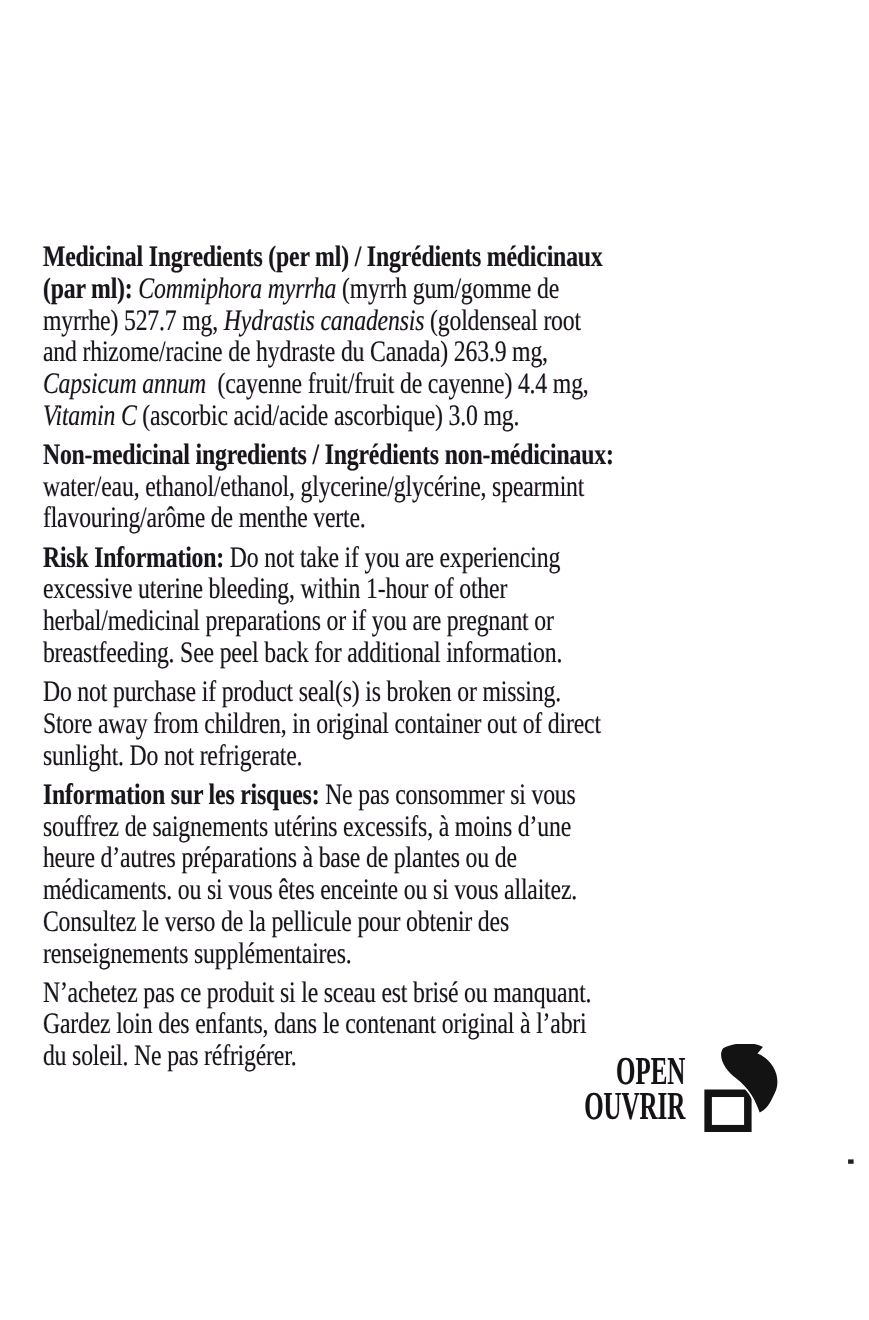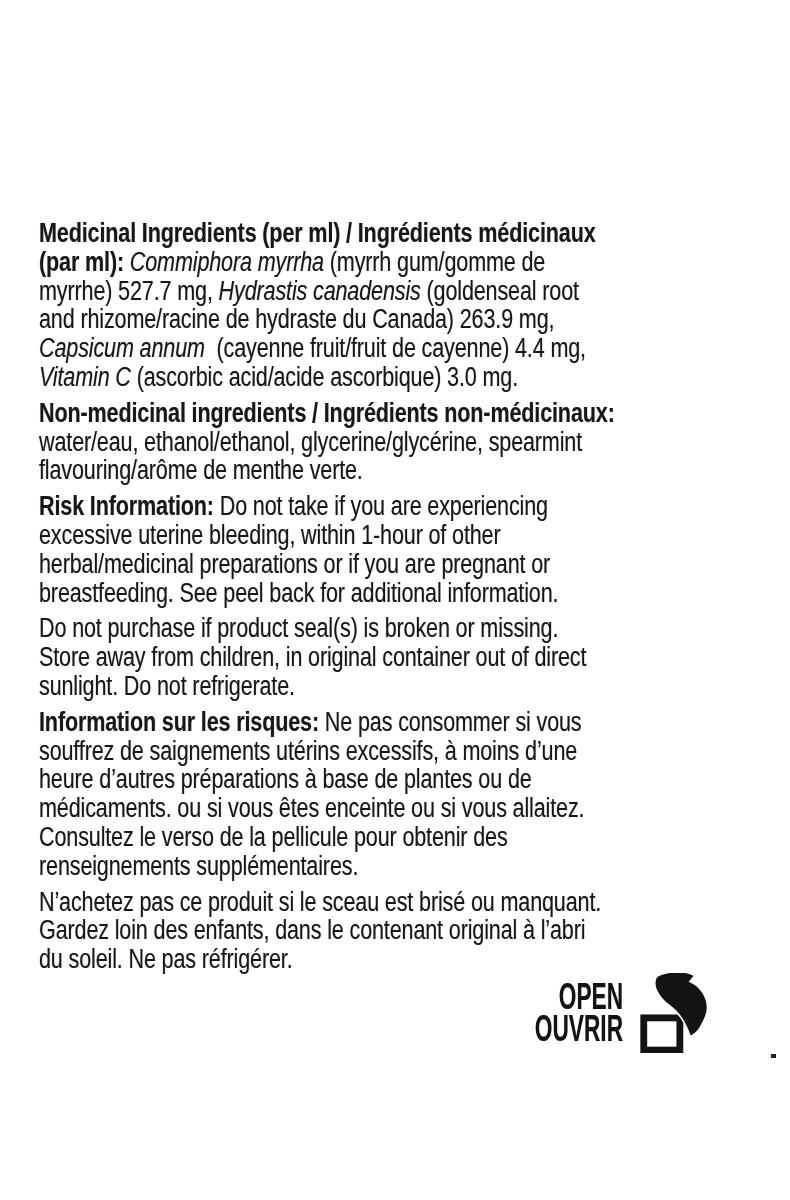--- a/index.html
+++ b/index.html
@@ -11,20 +11,21 @@
     width: 790px;
     height: 1200px;
     position: relative;
     overflow: hidden;
     font-family: "Liberation Sans", sans-serif;
   }
   .sheet {
     position: absolute;
     inset: 0;
     background: #ffffff;
+    font-family: Liberation Serif, serif;
   }
   
   .text-col {
     position: absolute;
     left: 39px;
     top: 219px;
     width: 870px;
     transform: scaleX(0.80);
     transform-origin: 0 0;
     color: #171717;
@@ -46,21 +47,20 @@
   .open-block {
     position: absolute;
     top: 948px;
     left: 420px;
     width: 292px;
     height: 82px;
     display: flex;
     justify-content: flex-end;
     align-items: center;
     gap: 13px;
-    margin-top: 24px;
   }
   .open-words {
     text-align: right;
     font-weight: bold;
     font-size: 36px;
     line-height: 32px;
     color: #131313;
     transform: scaleX(0.63);
     transform-origin: 100% 50%;
     white-space: nowrap;

